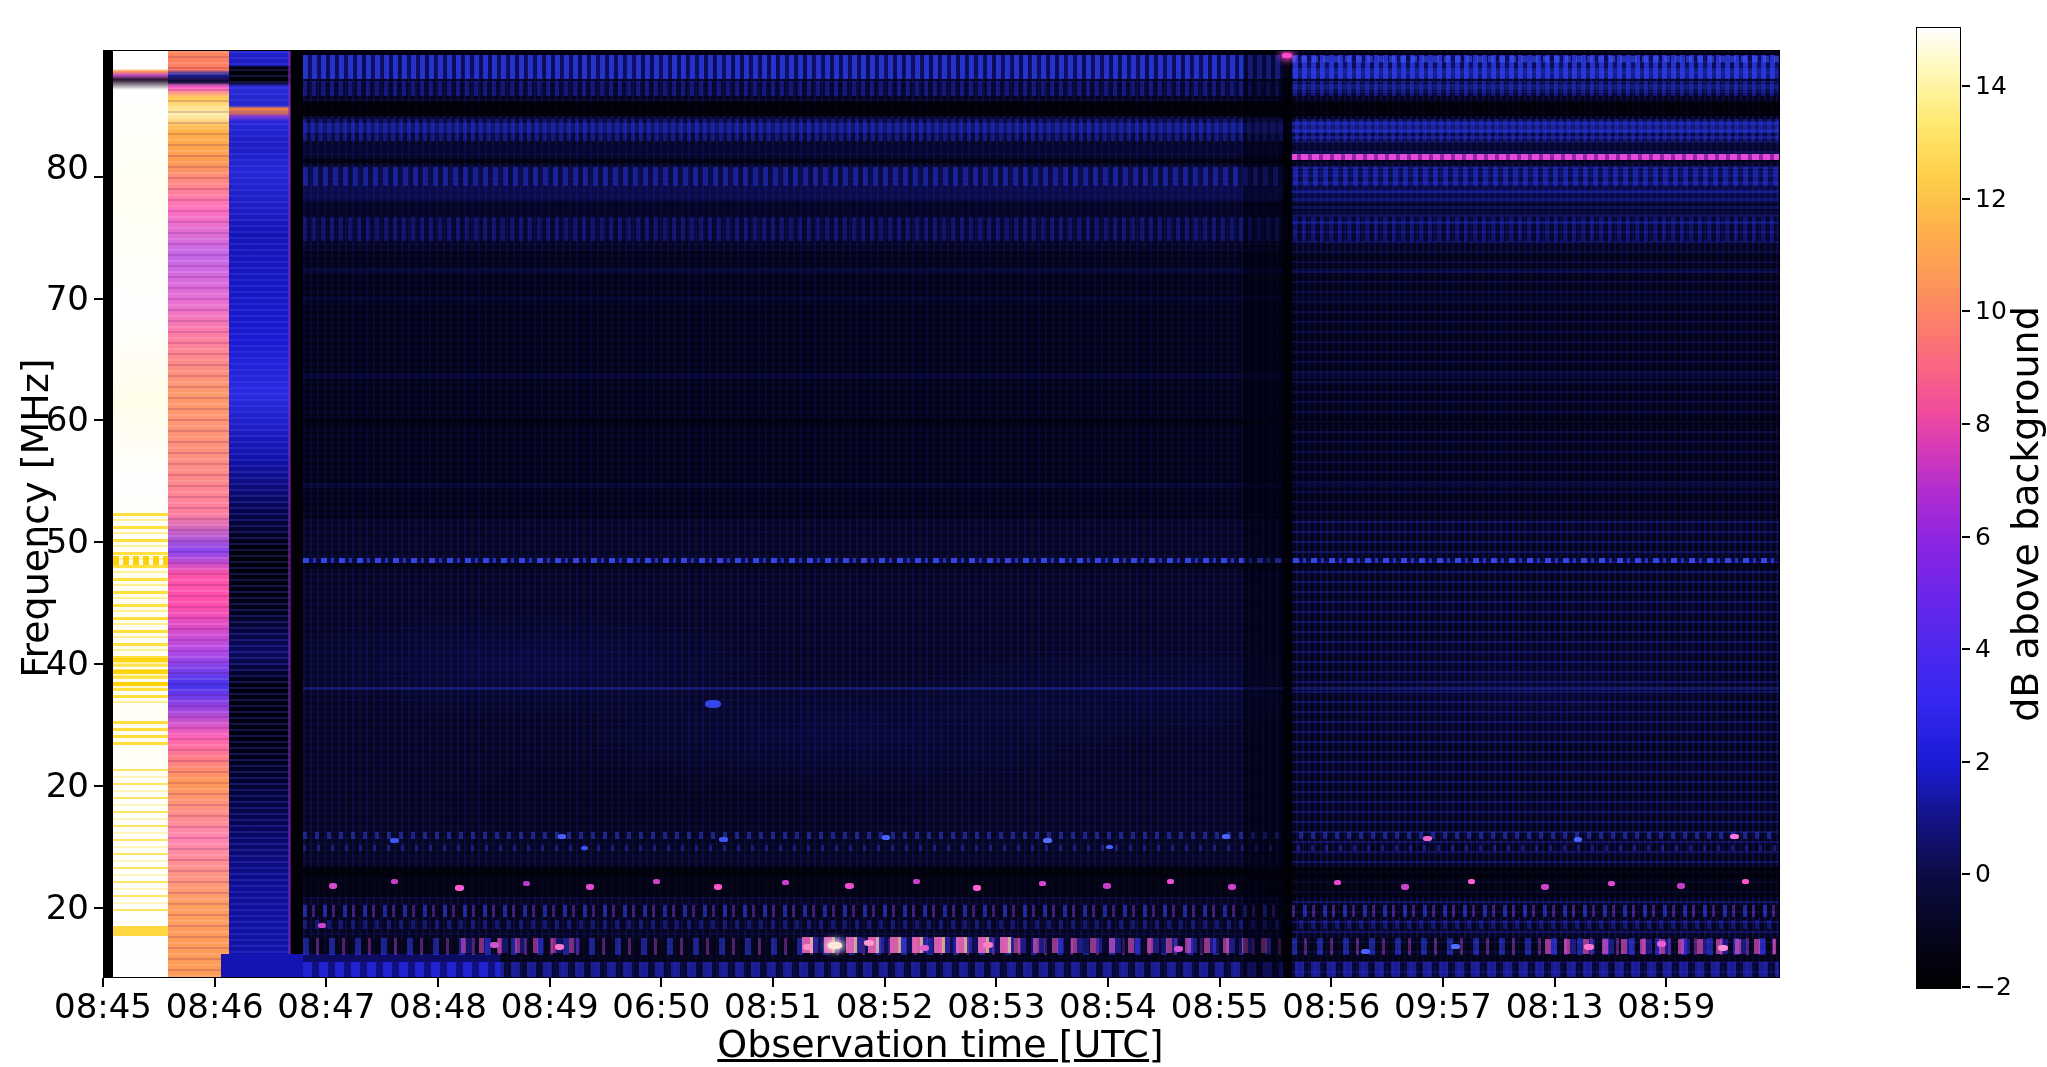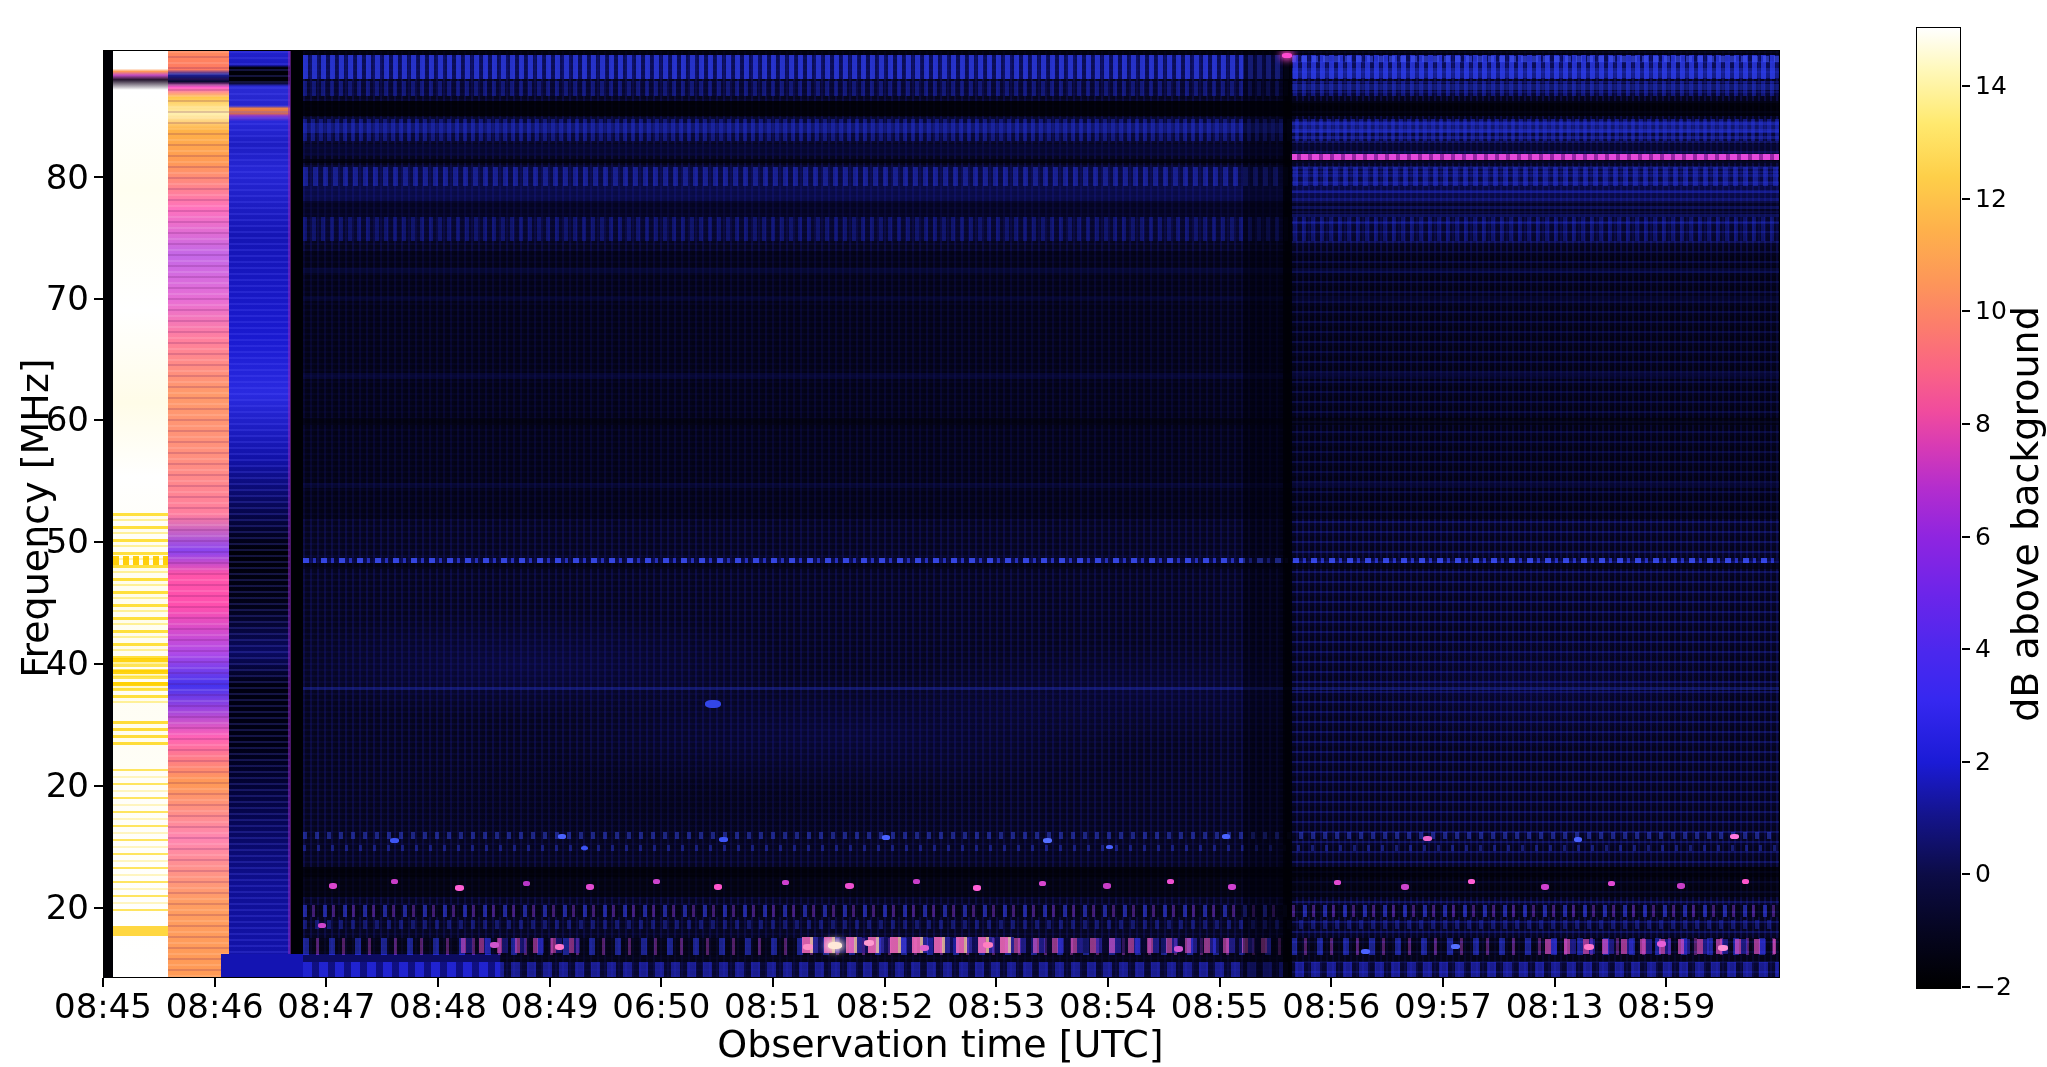--- a/index.html
+++ b/index.html
@@ -14,21 +14,21 @@
   #plot{
     position:absolute;left:103px;top:50px;width:1675px;height:926px;
     background:#05051d;border:1.5px solid #000;box-sizing:content-box;overflow:hidden;
   }
   .layer{position:absolute;}
   .speck{position:absolute;border-radius:40%;}
   .xtickmark{position:absolute;width:2px;height:9px;background:#000;top:978px;}
   .xticklabel{position:absolute;top:986px;width:160px;margin-left:-80px;text-align:center;font-size:34px;}
   .ytickmark{position:absolute;width:9px;height:2px;background:#000;left:94px;}
   .yticklabel{position:absolute;left:23px;width:66px;text-align:right;font-size:34px;margin-top:-21px;}
-  #x-axis-label{position:absolute;left:103px;top:1022px;width:1675px;text-align:center;font-size:38px;}
+  #x-axis-label{position:absolute;left:103px;top:1022px;width:1675px;text-align:center;font-size:38px;text-decoration:underline;}
   #y-axis-label{
     position:absolute;left:-175px;top:496px;width:420px;text-align:center;font-size:38px;
     transform:rotate(-90deg);transform-origin:center center;
   }
   #colorbar{
     position:absolute;left:1916px;top:27px;width:43px;height:960px;
     border:1.5px solid #000;box-sizing:content-box;
   }
   #cbar-grad{position:absolute;left:0;top:0;width:100%;height:100%;}
   .cbtickmark{position:absolute;left:1962px;width:8px;height:2px;background:#000;}
@@ -191,21 +191,21 @@
       <div class="xticklabel" style="left: 1331.33px;">08:56</div>
       <div class="xtickmark" style="left: 1442px;"></div>
       <div class="xticklabel" style="left: 1443px;">09:57</div>
       <div class="xtickmark" style="left: 1553.67px;"></div>
       <div class="xticklabel" style="left: 1554.67px;">08:13</div>
       <div class="xtickmark" style="left: 1665.33px;"></div>
       <div class="xticklabel" style="left: 1666.33px;">08:59</div>
     </div>
   <div id="yticks">
       <div class="ytickmark" style="top: 175.716px;"></div>
-      <div class="yticklabel" style="top: 178px;">80</div>
+      <div class="yticklabel" style="top: 168px;">80</div>
       <div class="ytickmark" style="top: 297.558px;"></div>
       <div class="yticklabel" style="top: 298.558px;">70</div>
       <div class="ytickmark" style="top: 419.4px;"></div>
       <div class="yticklabel" style="top: 420.4px;">60</div>
       <div class="ytickmark" style="top: 541.242px;"></div>
       <div class="yticklabel" style="top: 542.242px;">50</div>
       <div class="ytickmark" style="top: 663.084px;"></div>
       <div class="yticklabel" style="top: 664.084px;">40</div>
       <div class="ytickmark" style="top: 784.926px;"></div>
       <div class="yticklabel" style="top: 785.926px;">20</div>

